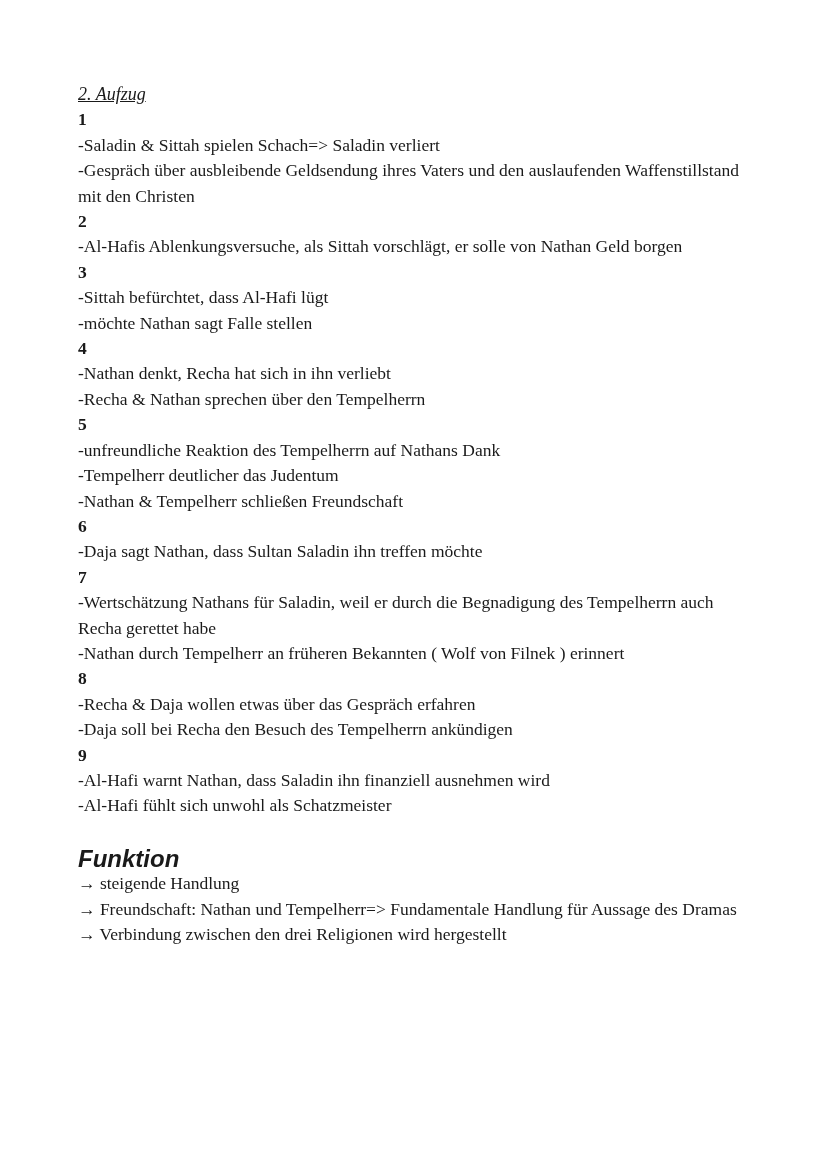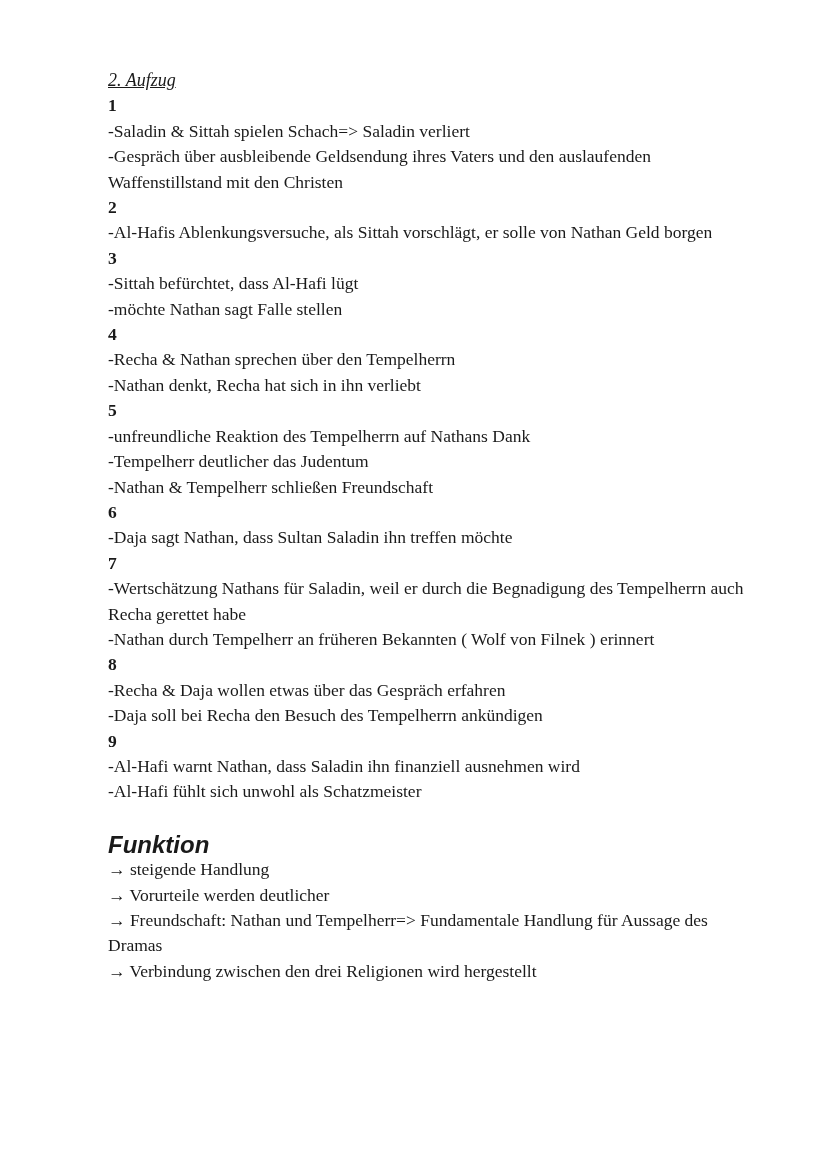--- a/index.html
+++ b/index.html
@@ -9,24 +9,23 @@
   }
   body {
     width: 828px;
     height: 1171px;
     position: relative;
     font-family: "Liberation Serif", "DejaVu Serif", serif;
     color: #1a1a1a;
   }
   .page {
     position: absolute;
-    top: 68px;
+    top: 82px;
     left: 78px;
     right: 76px;
-    margin-left: 30px;
   }
   .line {
     font-size: 17.5px;
     line-height: 25.4px;
   }
   .doc-title {
     font-style: italic;
     text-decoration: underline;
     font-size: 18px;
     line-height: 25.4px;
@@ -55,22 +54,22 @@
   <div class="line">-Gespräch über ausbleibende Geldsendung ihres Vaters und den auslaufenden Waffenstillstand mit den Christen</div>
 
   <div class="line scene-number">2</div>
   <div class="line">-Al-Hafis Ablenkungsversuche, als Sittah vorschlägt, er solle von Nathan Geld borgen</div>
 
   <div class="line scene-number">3</div>
   <div class="line">-Sittah befürchtet, dass Al-Hafi lügt</div>
   <div class="line">-möchte Nathan sagt Falle stellen</div>
 
   <div class="line scene-number">4</div>
+  <div class="line">-Nathan denkt, Recha hat sich in ihn verliebt</div>
   <div class="line">-Recha &amp; Nathan sprechen über den Tempelherrn</div>
-  <div class="line">-Nathan denkt, Recha hat sich in ihn verliebt</div>
 
   <div class="line scene-number">5</div>
   <div class="line">-unfreundliche Reaktion des Tempelherrn auf Nathans Dank</div>
   <div class="line">-Tempelherr deutlicher das Judentum</div>
   <div class="line">-Nathan &amp; Tempelherr schließen Freundschaft</div>
 
   <div class="line scene-number">6</div>
   <div class="line">-Daja sagt Nathan, dass Sultan Saladin ihn treffen möchte</div>
 
   <div class="line scene-number">7</div>
@@ -80,17 +79,16 @@
   <div class="line scene-number">8</div>
   <div class="line">-Recha &amp; Daja wollen etwas über das Gespräch erfahren</div>
   <div class="line">-Daja soll bei Recha den Besuch des Tempelherrn ankündigen</div>
 
   <div class="line scene-number">9</div>
   <div class="line">-Al-Hafi warnt Nathan, dass Saladin ihn finanziell ausnehmen wird</div>
   <div class="line">-Al-Hafi fühlt sich unwohl als Schatzmeister</div>
 
   <div class="funktion-heading">Funktion</div>
   <div class="line">→ steigende Handlung</div>
-  <div class="line">→ Vorurteile werden deutlicher</div>
   <div class="line">→ Freundschaft: Nathan und Tempelherr=&gt; Fundamentale Handlung für Aussage des Dramas</div>
   <div class="line">→ Verbindung zwischen den drei Religionen wird hergestellt</div>
 
 </div>
 
 </body></html>

